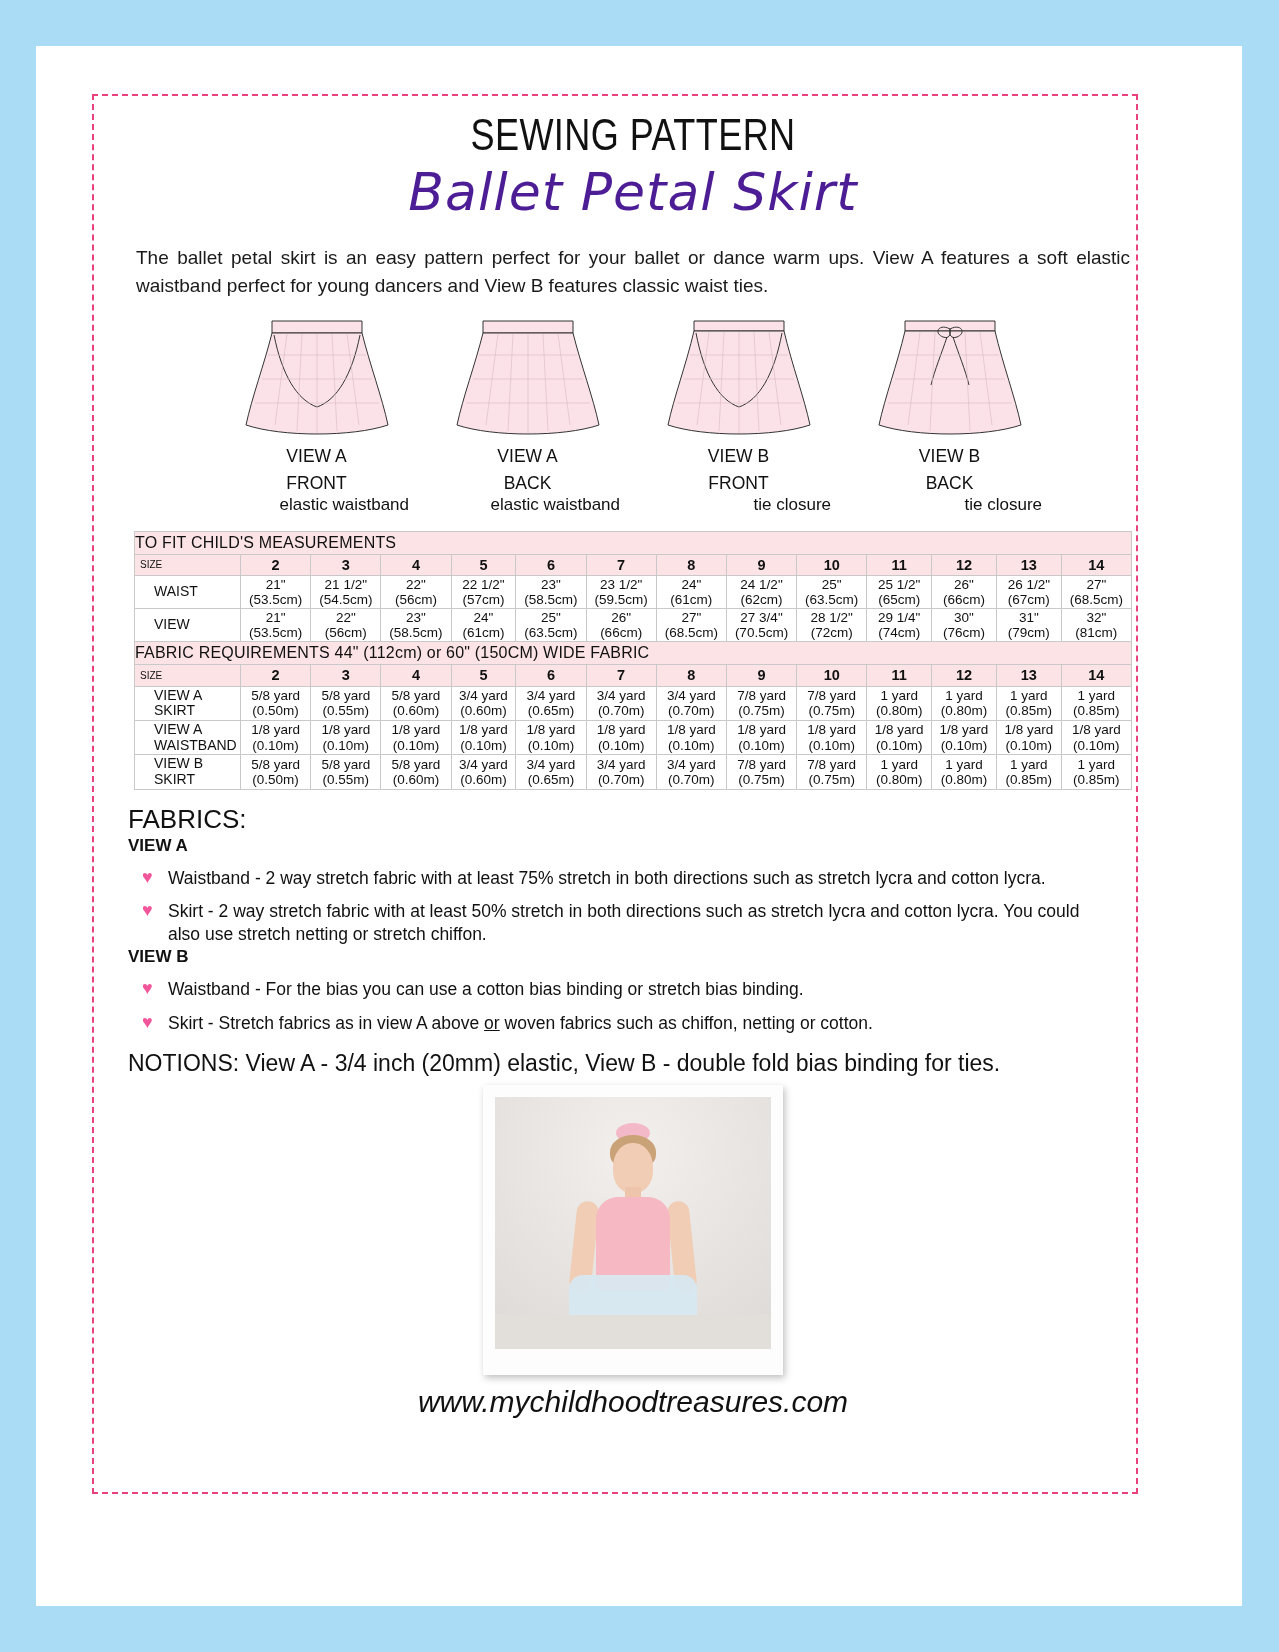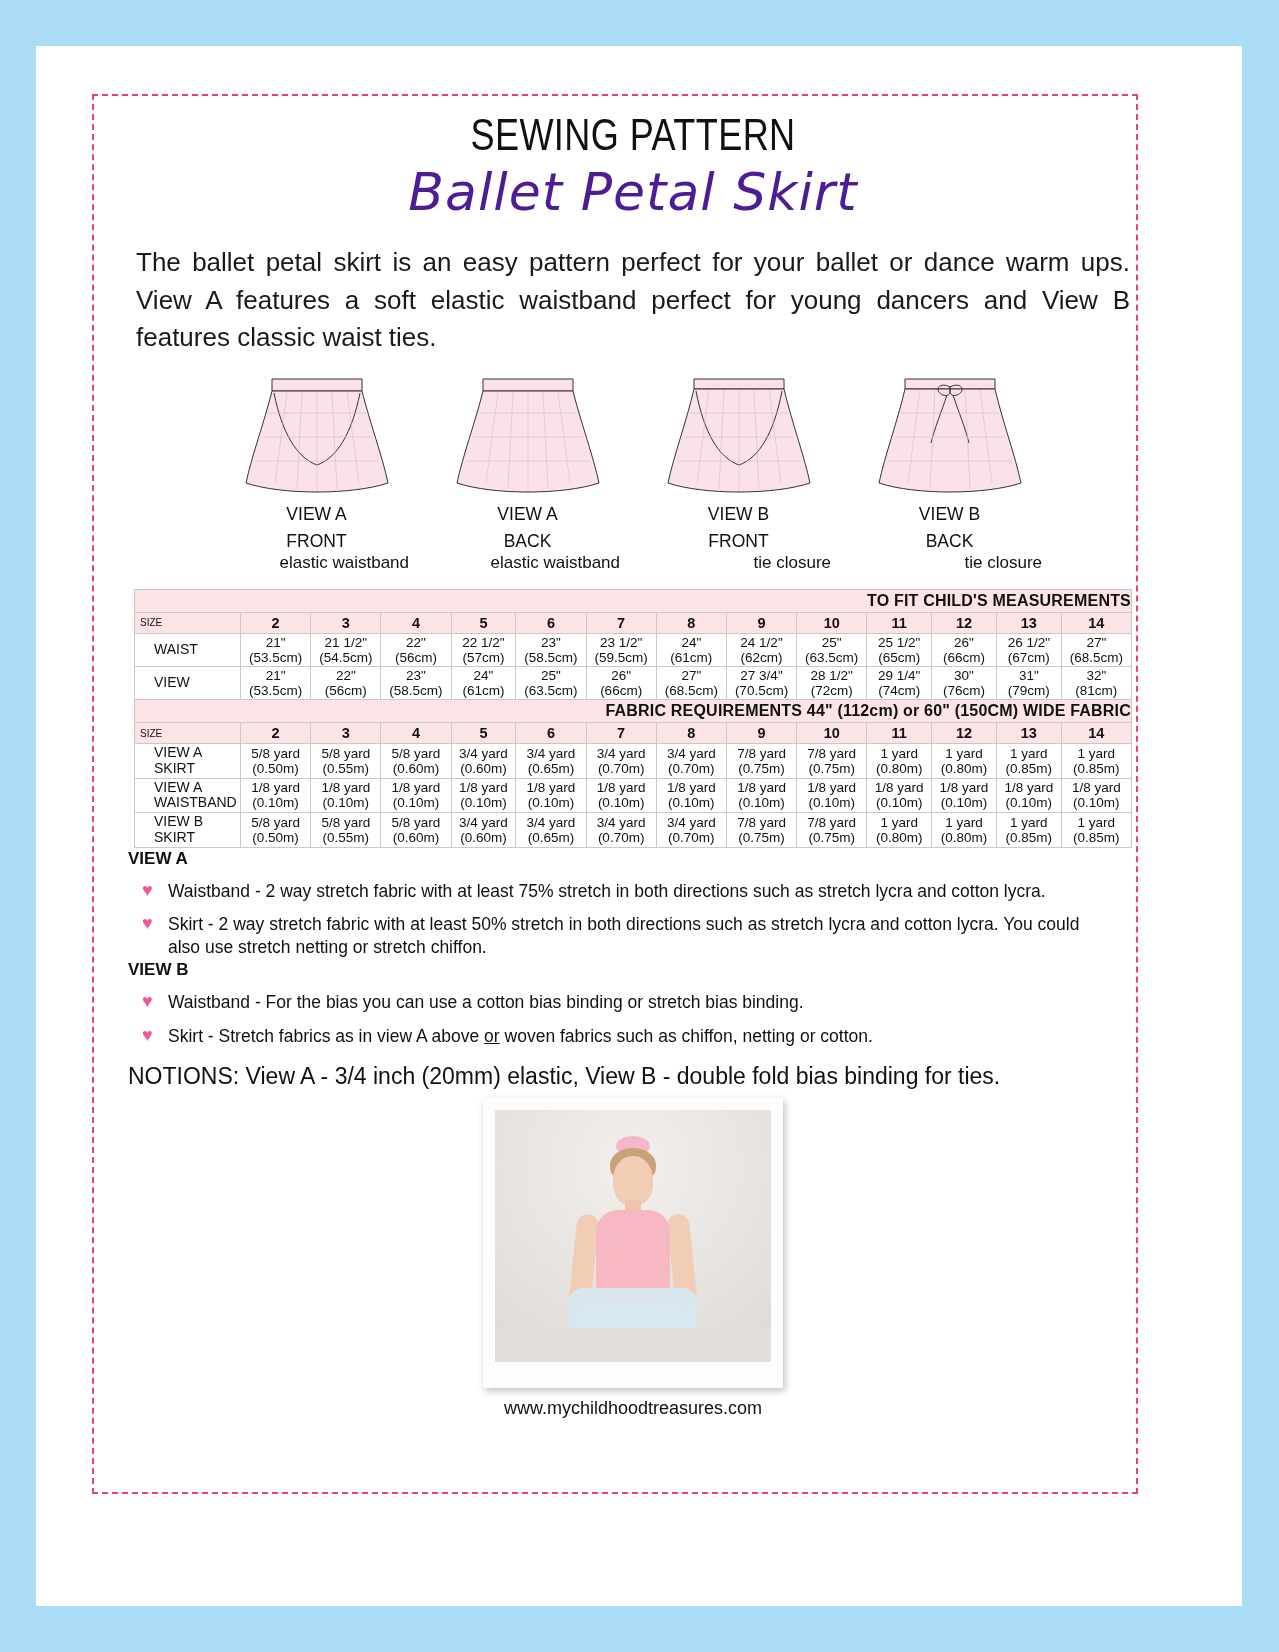--- a/index.html
+++ b/index.html
@@ -66,21 +66,21 @@
   }
   h2.script{
     margin:2px 0 0 0; text-align:center;
     font-size:52px; font-weight:400; color:#4c1d95;
     font-family:"DejaVu Sans", sans-serif;
     font-style:italic; letter-spacing:1px;
   }
 
   p.intro{
     margin:22px 12px 0 12px;
-    font-size:26px; line-height:1.45; color:#1a1a1a;
+    font-size:19px; line-height:1.45; color:#1a1a1a;
     text-align:justify;
   }
 
   
   #views{
     margin-top:16px;
     display:flex; justify-content:center; gap:26px;
   }
   .view{ width:185px; text-align:center; }
   .view svg{ display:block; margin:0 auto; }
@@ -98,23 +98,23 @@
   table.meas td, table.meas th{
     border:1px solid #c9c9c9;
     padding:1px 2px;
     text-align:center;
     vertical-align:middle;
     font-weight:400;
     line-height:1.12;
   }
   table.meas th.banner{
     background:#fbe3e6;
-    text-align:right;
+    text-align:left;
     font-size:16px;
-    font-weight:700;
+    font-weight:400;
     padding:2px 0;
     letter-spacing:.2px;
   }
   table.meas td.lbl{
     text-align:left; padding-left:19px; width:106px; font-size:14px;
   }
   table.meas td.sizehdr, table.meas th.sizehdr{
     background:#fbe3e6; font-weight:bold; font-size:14.5px; padding:2px 0;
   }
   table.meas td.sizelbl{
@@ -156,21 +156,21 @@
   .fig-bow{ position:absolute; left:50%; top:26px; width:34px; height:20px; margin-left:-17px; background:#f4b9c8; border-radius:50%; }
   .fig-neck{ position:absolute; left:50%; top:90px; width:16px; height:14px; margin-left:-8px; background:#eec5aa; }
   .fig-torso{ position:absolute; left:50%; top:100px; width:74px; height:94px; margin-left:-37px; background:#f6b8c2; border-radius:22px 22px 8px 8px; }
   .fig-armL{ position:absolute; left:50%; top:104px; margin-left:-60px; width:22px; height:92px; background:#f0cdb4; border-radius:12px; transform:rotate(6deg); }
   .fig-armR{ position:absolute; left:50%; top:104px; margin-left:38px; width:22px; height:92px; background:#f0cdb4; border-radius:12px; transform:rotate(-6deg); }
   .fig-skirt{ position:absolute; left:50%; top:178px; width:128px; height:78px; margin-left:-64px; background:#d7e8f2; border-radius:14px 14px 50% 50%; opacity:.92; }
   .fig-legL{ position:absolute; left:50%; top:240px; margin-left:-26px; width:21px; height:60px; background:#f0cdb4; border-radius:9px; }
   .fig-legR{ position:absolute; left:50%; top:240px; margin-left:5px; width:21px; height:60px; background:#f0cdb4; border-radius:9px; }
   .fig-floor{ position:absolute; left:0; right:0; bottom:0; height:34px; background:#e2ded9; }
 
-  .site{ text-align:center; font-size:18px; color:#111; margin-top:10px; }
+  .site{ text-align:center; font-size:30px; color:#111; margin-top:10px;font-style:italic; }
   .copyright{ text-align:center; font-size:20px; color:#111; margin-top:4px; }
 </style>
 </head>
 <body>
 
 <div id="page-outer">
   <div class="zig"></div>
   <div class="zig2"></div>
 </div>
 <div id="sheet"></div>
@@ -596,20 +596,21 @@
             <span>(0.85m)</span>
           </td>
           <td class="two-line">
             <span>1 yard</span>
             <span>(0.85m)</span>
           </td>
         </tr>
       </tbody>
   </table>
 
+  <div class="fabrics-h">FABRICS:</div>
   <div class="view-h">VIEW A</div>
   <ul class="bullets">
     <li>
       <span class="heart">♥</span>
       <span class="bullet-txt">Waistband - 2 way stretch fabric with at least 75% stretch in both directions such as stretch lycra and cotton lycra.</span>
     </li>
     <li>
       <span class="heart">♥</span>
       <span class="bullet-txt">Skirt - 2 way stretch fabric with at least 50% stretch in both directions such as stretch lycra and cotton lycra. You could also use stretch netting or stretch chiffon.</span>
     </li>

